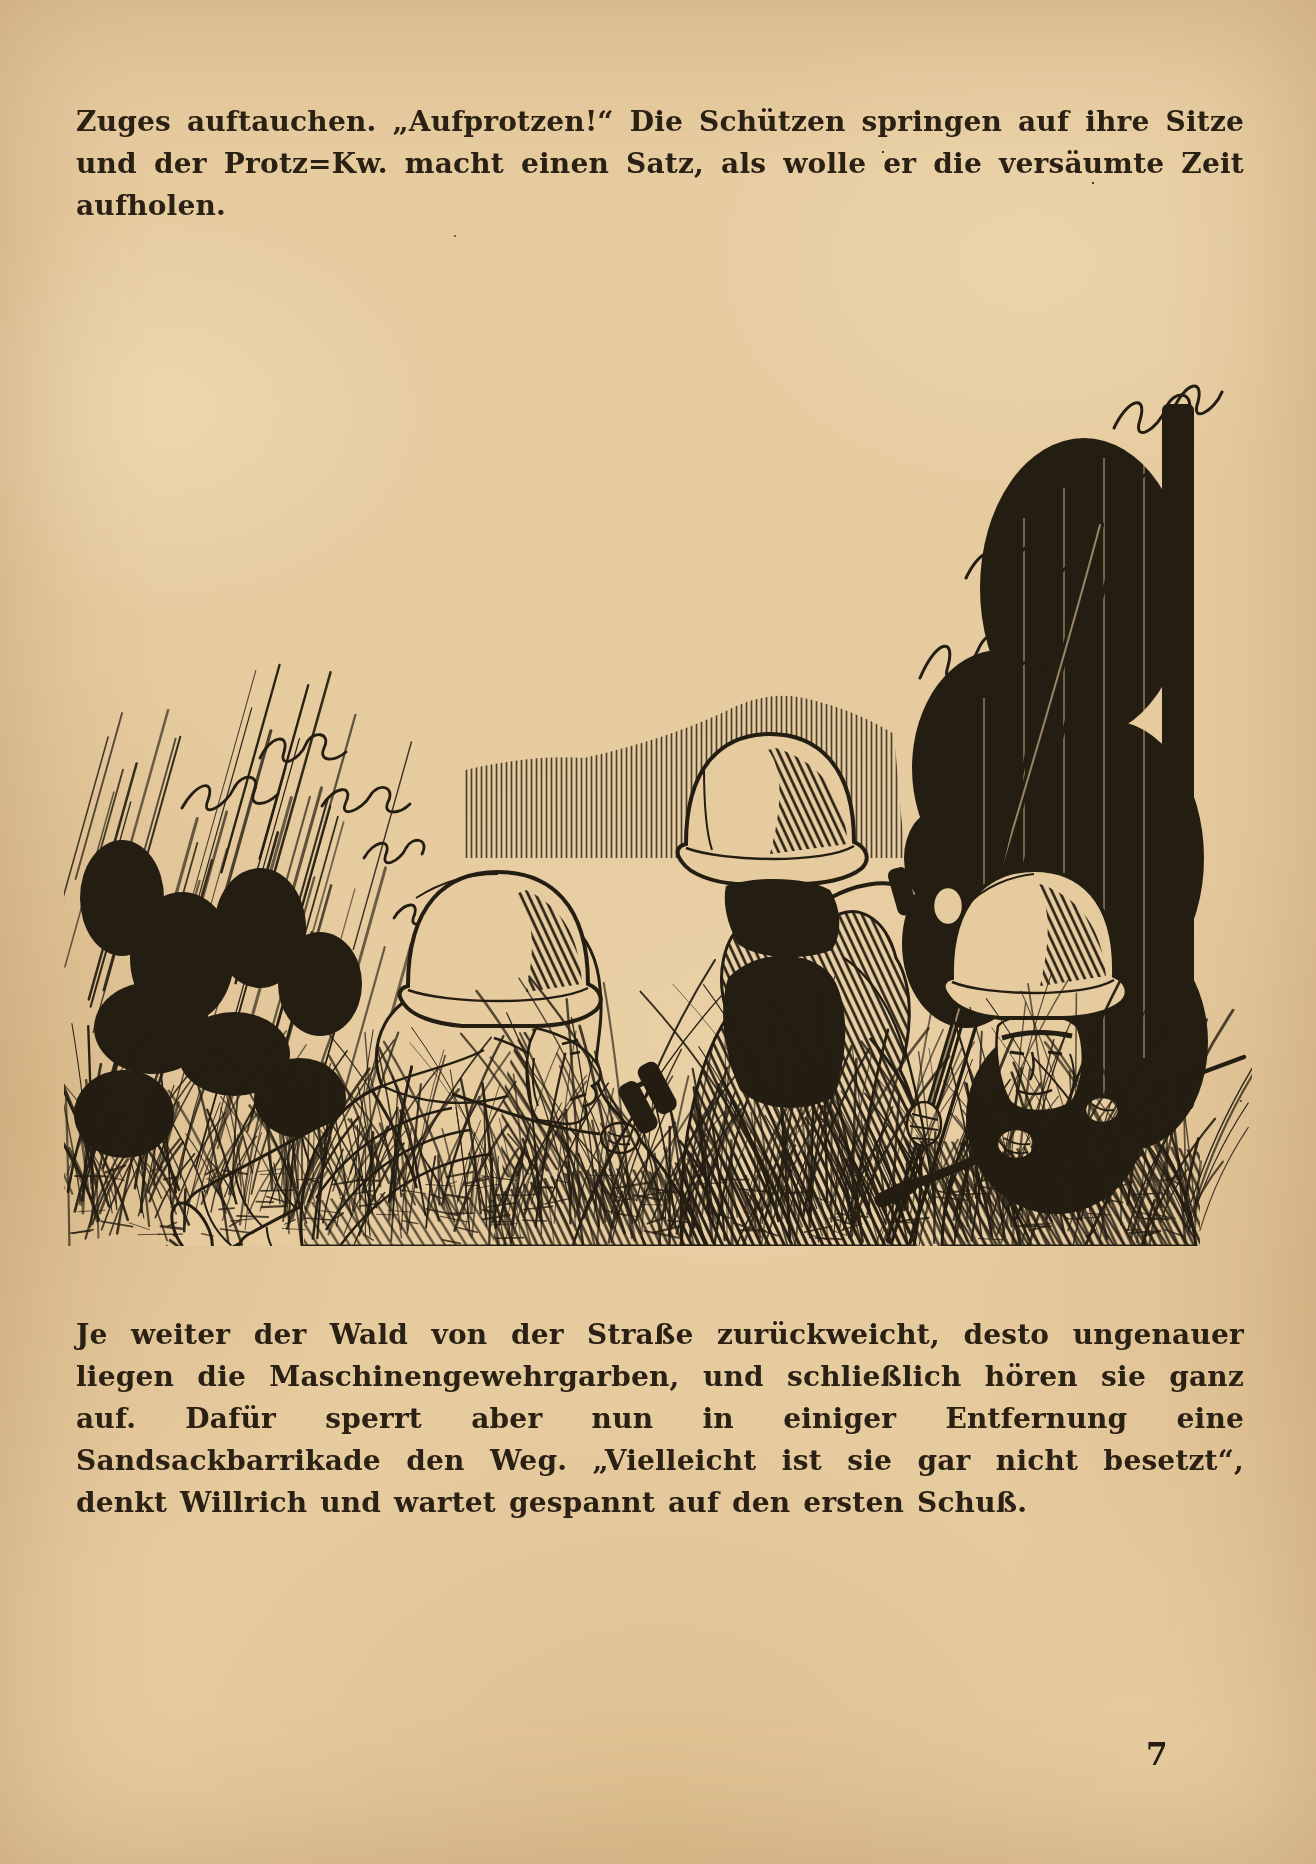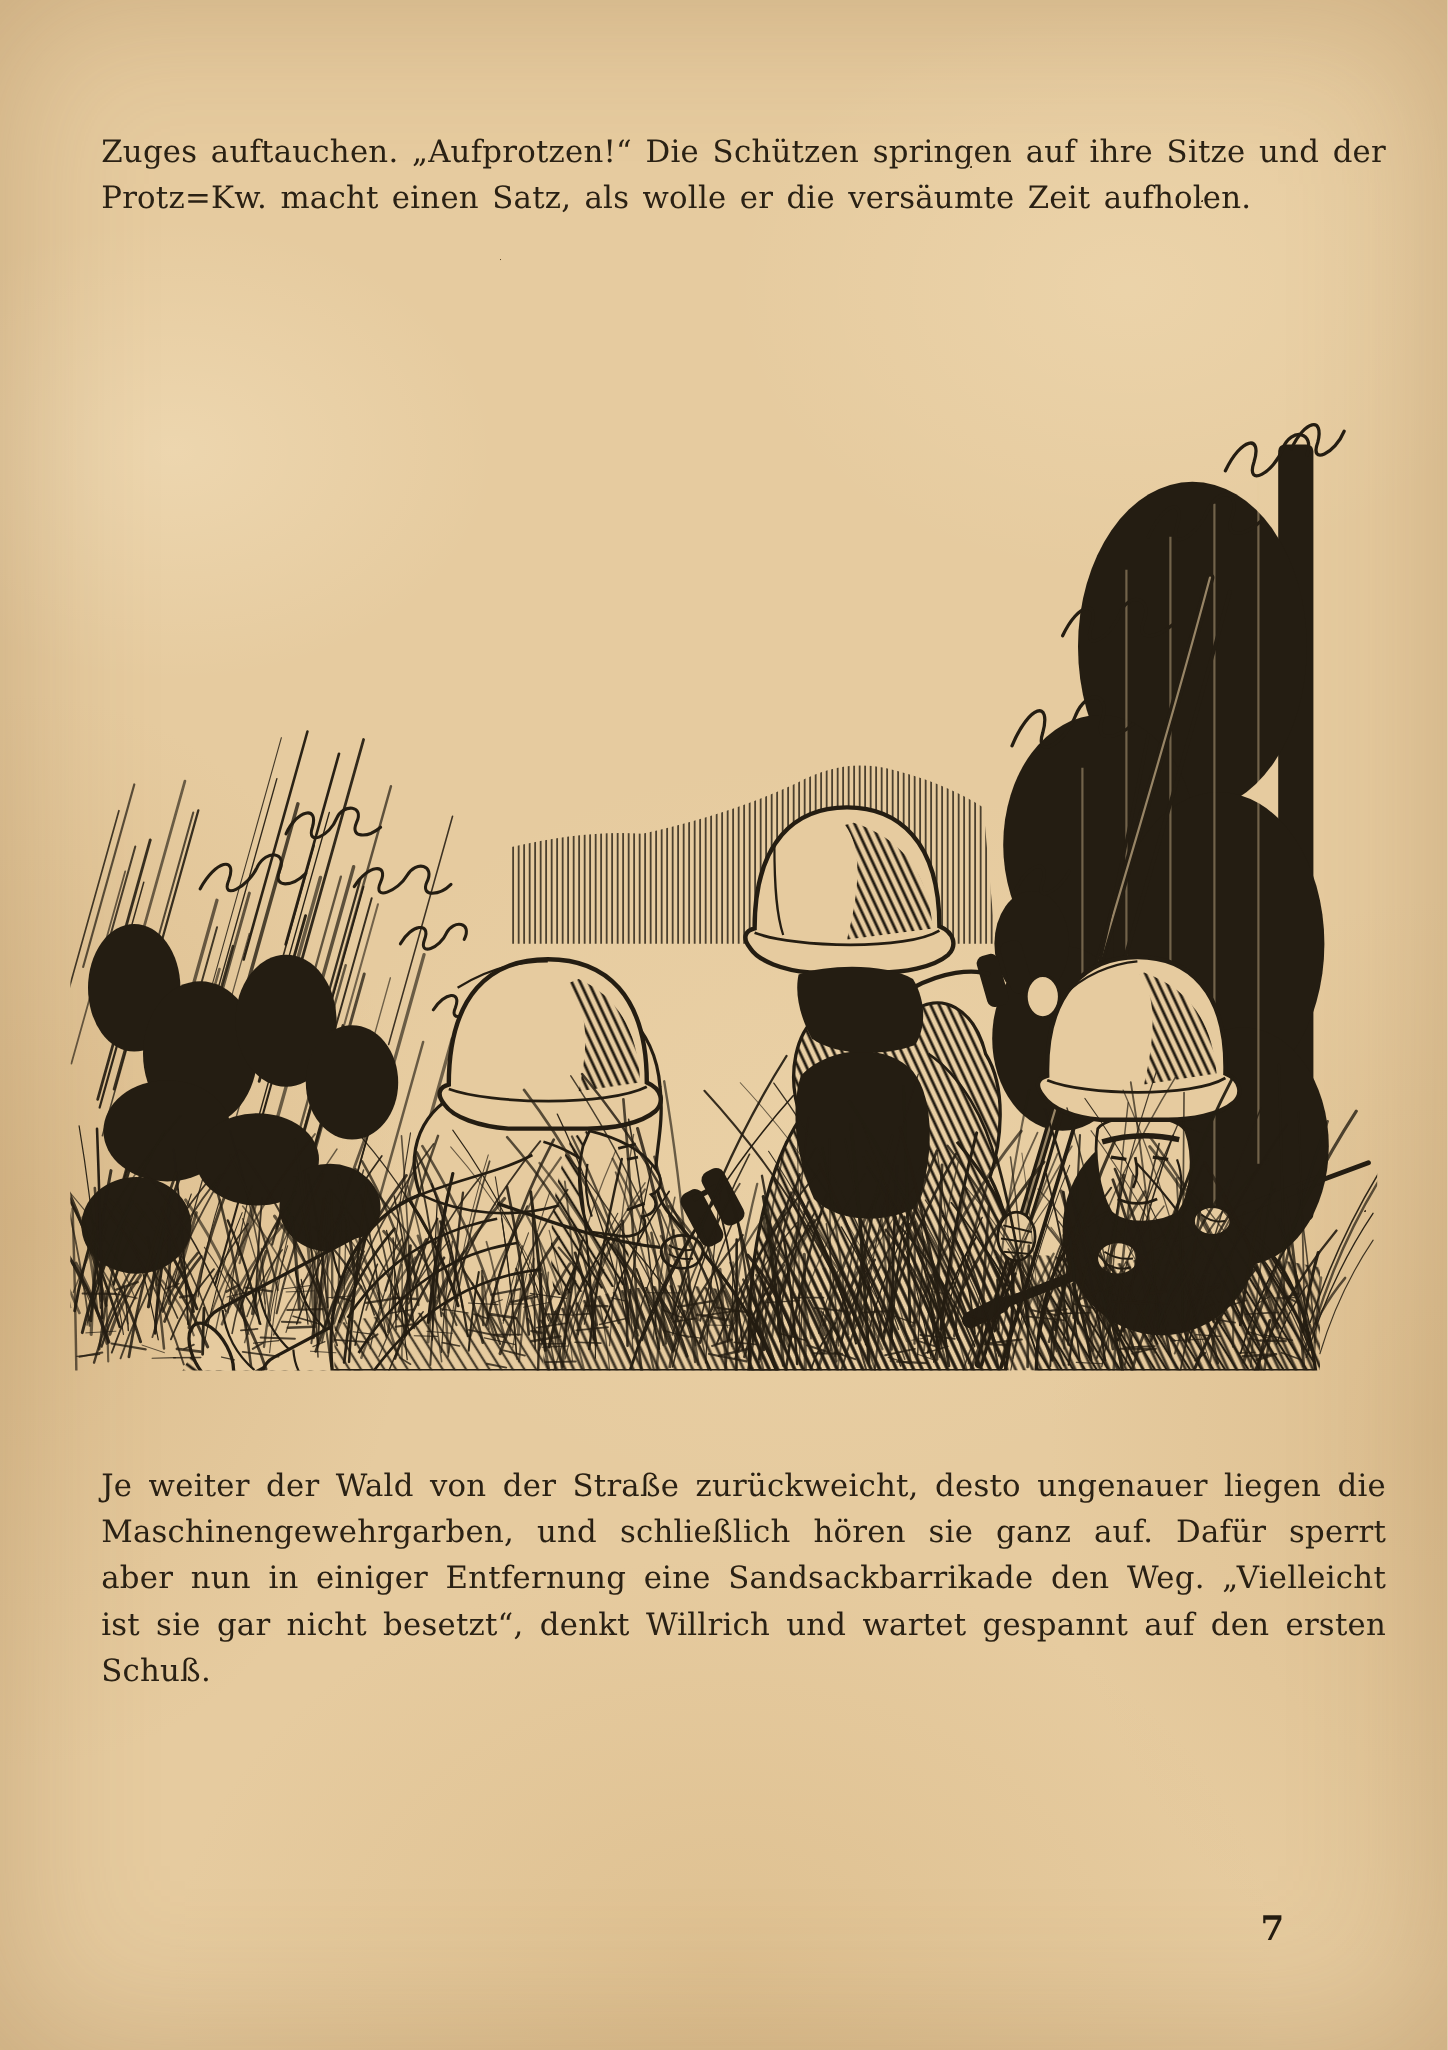--- a/index.html
+++ b/index.html
@@ -14,22 +14,22 @@
       radial-gradient(circle 1.5px at 1241px 1101px, #4a3a22 0 45%, transparent 55%),
       radial-gradient(420px 300px at 12% 22%, rgba(255,242,214,.28), transparent 70%),
       radial-gradient(520px 380px at 78% 14%, rgba(255,240,206,.22), transparent 70%),
       radial-gradient(620px 480px at 55% 55%, rgba(243,222,182,.25), transparent 70%),
       radial-gradient(700px 520px at 50% 96%, rgba(203,166,110,.28), transparent 72%),
       radial-gradient(500px 700px at 2% 60%, rgba(196,158,104,.30), transparent 70%),
       radial-gradient(500px 700px at 99% 70%, rgba(199,162,108,.26), transparent 70%);
     box-shadow: inset 0 0 140px rgba(140,100,52,.32);
   }
   .para{
-    position:absolute;left:76px;width:1168px;margin:16px;
-    font-size:28px;line-height:42px;font-weight:normal;
+    position:absolute;left:76px;width:1168px;margin:0;
+    font-size:28px;line-height:42px;font-weight:bold;
     color:#2a2114;text-align:justify;word-spacing:3px;letter-spacing:.2px;
   }
   .p1{top:101px;}
   .p2{top:219px;}
   .p3{top:1253px;}
   .p4{top:1314px;}
   .p5{top:1593px;}
   .illustration{position:absolute;left:64px;top:338px;width:1188px;height:908px;margin:0;}
   .pageno{
     position:absolute;left:1146px;top:1736px;font-size:31px;font-weight:bold;

